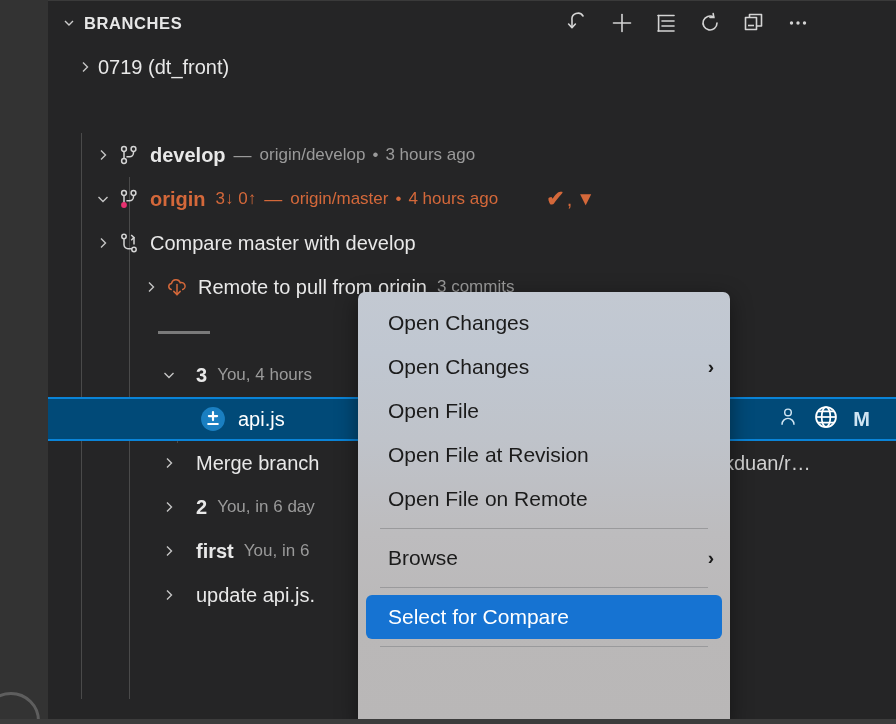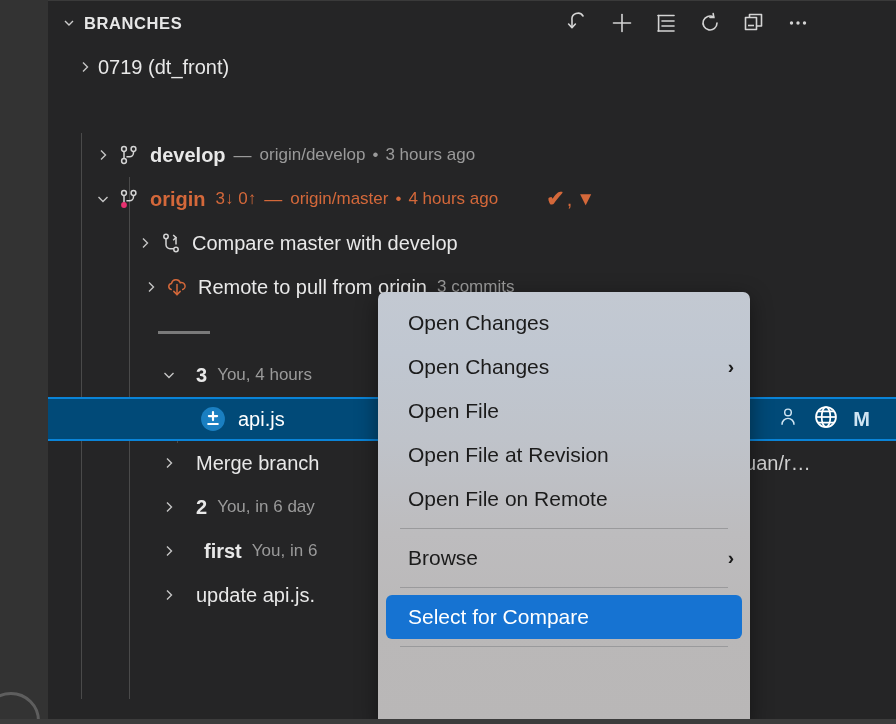--- a/index.html
+++ b/index.html
@@ -104,21 +104,21 @@
 
   .count { font-size: 20px; font-weight: bold; color: #e8e8e8; }
 
   
   .ctx {
     position: absolute; left: 358px; top: 292px;
     width: 372px; height: 432px;
     border-radius: 7px 7px 0 0;
     background: linear-gradient(180deg,#c3c9d2 0%, #c0c7d1 14%, #bfc3ca 34%, #bdbcbe 56%, #bab8b8 78%, #b9b7b7 100%);
     box-shadow: 0 6px 22px rgba(0,0,0,.45);
-    overflow: hidden; padding-top: 9px; margin-left: 20px;
+    overflow: hidden; padding-top: 9px;
   }
   .ctx-item {
     height: 44px; display: flex; align-items: center;
     padding: 0 16px 0 30px; color: #1b1b1b; font-size: 21px;
   }
   .ctx-item.highlight {
     background: #1673d2; color: #ffffff;
     margin: 0 8px; border-radius: 6px; padding-left: 22px;
   }
   .ctx-arrow { margin-left: auto; font-size: 19px; font-weight: bold; color: #1b1b1b; }
@@ -243,21 +243,21 @@
       <span class="sub">3↓ 0↑</span>
       <span class="dash">—</span>
       <span class="sub" style="margin-left:0">origin/master</span>
       <span class="dot">•</span>
       <span class="sub" style="margin-left:0">4 hours ago</span>
       <span class="sub" style="margin-left:48px;font-size:22px;font-weight:bold;">✔</span>
       <span class="sub" style="margin-left:2px;font-size:20px;">,</span>
       <span class="sub" style="margin-left:4px;font-size:19px;">▼</span>
     </div>
 
-    <div class="row" style="top:176px; padding-left:84px;">
+    <div class="row" style="top:176px; padding-left:42px;">
       <span class="twisty">
         <svg viewBox="0 0 16 16" width="16" height="16" fill="none" stroke="currentColor" stroke-width="1.4">
               <polyline points="6,3.5 10.5,8 6,12.5"></polyline>
             </svg>
       </span>
       <span class="row-icon">
         <svg viewBox="0 0 24 24" width="24" height="24" fill="none" stroke="#d4d4d4" stroke-width="1.5">
           <circle cx="7" cy="5.5" r="2.2"></circle>
               <circle cx="17" cy="18.5" r="2.2"></circle>
           <path d="M7 7.7 v6 a4 4 0 0 0 4 4 h4"></path>
@@ -345,21 +345,21 @@
       <span class="count" style="margin-left:14px;">2</span>
       <span class="sub">You, in 6 day</span>
     </div>
 
     <div class="row" style="top:484px; padding-left:108px;">
       <span class="twisty">
         <svg viewBox="0 0 16 16" width="16" height="16" fill="none" stroke="currentColor" stroke-width="1.4">
               <polyline points="6,3.5 10.5,8 6,12.5"></polyline>
             </svg>
       </span>
-      <span class="label bold" style="margin-left:22px;">first</span>
+      <span class="label bold" style="margin-left:14px;">first</span>
       <span class="sub">You, in 6 </span>
     </div>
 
     <div class="row" style="top:528px; padding-left:108px;">
       <span class="twisty">
         <svg viewBox="0 0 16 16" width="16" height="16" fill="none" stroke="currentColor" stroke-width="1.4">
               <polyline points="6,3.5 10.5,8 6,12.5"></polyline>
             </svg>
       </span>
       <span class="label" style="margin-left:14px;">update api.js.</span>

